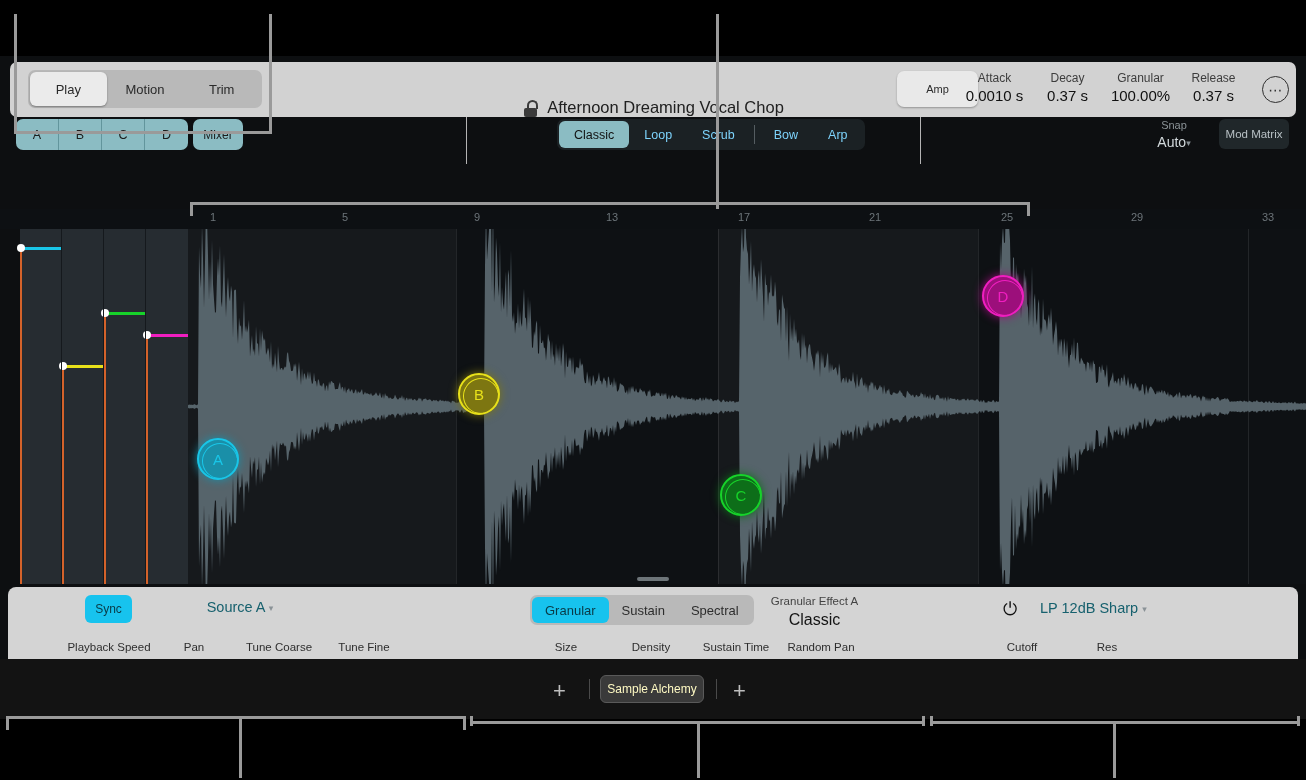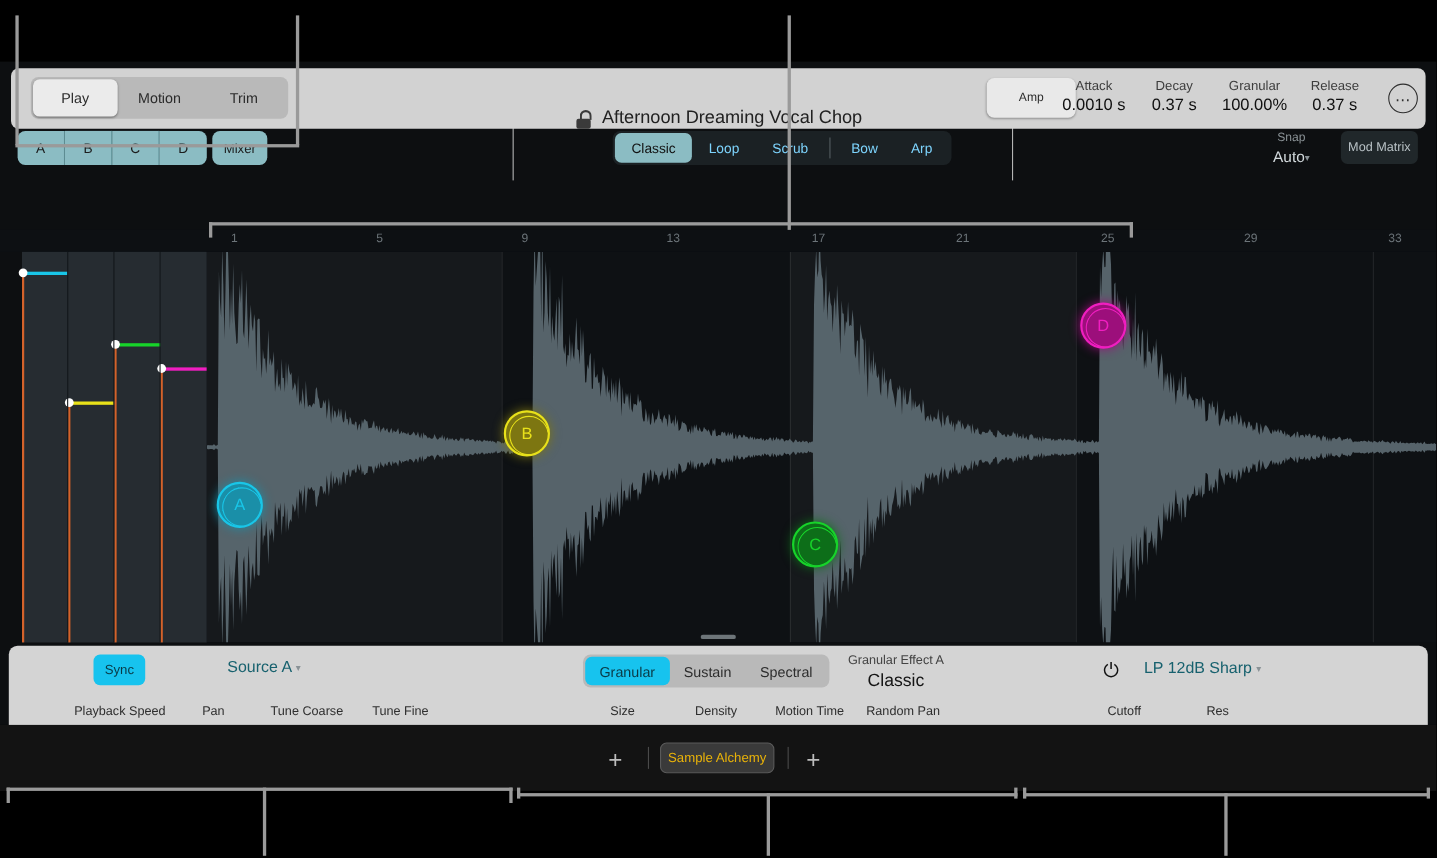--- a/index.html
+++ b/index.html
@@ -182,21 +182,21 @@
   .knobunit .klbl { font-size: 11.5px; color: #2e2e2e; line-height: 16px; }
 
   
   .botbar { position: absolute; left: 0; top: 659px; width: 1306px; height: 60px; background: #131313; }
   .plus { position: absolute; top: 678px; font-size: 22px; color: #bdbdbd; font-weight: 300; }
   .pipe { position: absolute; top: 679px; width: 1px; height: 20px; background: #4a4a4a; }
   .sa-chip {
     position: absolute; left: 600px; top: 675px; width: 104px; height: 28px;
     background: #3a3a3a; border: 1px solid #5a5a5a; border-radius: 6px;
     display: flex; align-items: center; justify-content: center;
-    font-size: 12px; color: #eab308;
+    font-size: 12px; color: #fef9c3;
   }
 
   
   .cl { position: absolute; background: #9a9a9a; }
   .cl-v { width: 3px; }
   .cl-h { height: 3px; }
 </style>
 </head>
 <body>
 
@@ -313,21 +313,21 @@
         <div class="knobunit" style="left: 321px; top: 583px;">
           <div class="klbl">Tune Fine</div>
         </div>
         <div class="knobunit" style="left: 523px; top: 583px;">
           <div class="klbl">Size</div>
         </div>
         <div class="knobunit" style="left: 608px; top: 583px;">
           <div class="klbl">Density</div>
         </div>
         <div class="knobunit" style="left: 693px; top: 583px;">
-          <div class="klbl">Motion Time</div>
+          <div class="klbl">Sustain Time</div>
         </div>
         <div class="knobunit" style="left: 778px; top: 583px;">
           <div class="klbl">Random Pan</div>
         </div>
         <div class="knobunit" style="left: 979px; top: 583px;">
           <div class="klbl">Cutoff</div>
         </div>
         <div class="knobunit" style="left: 1064px; top: 583px;">
           <div class="klbl">Res</div>
         </div>

